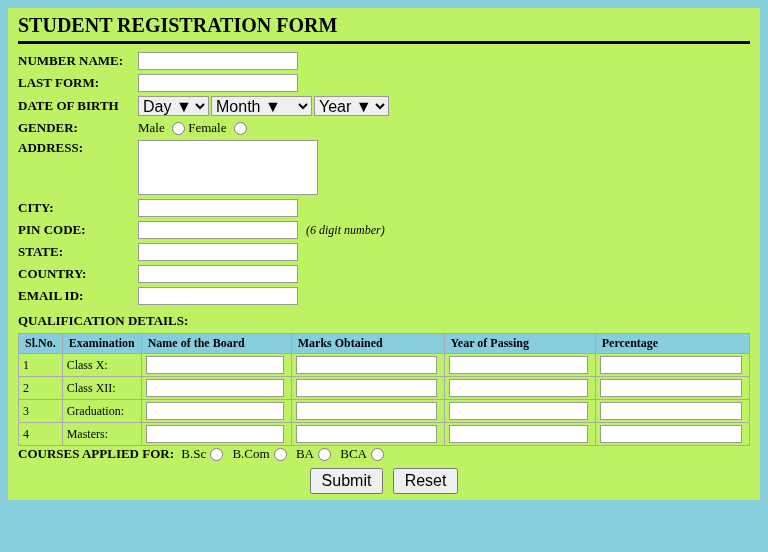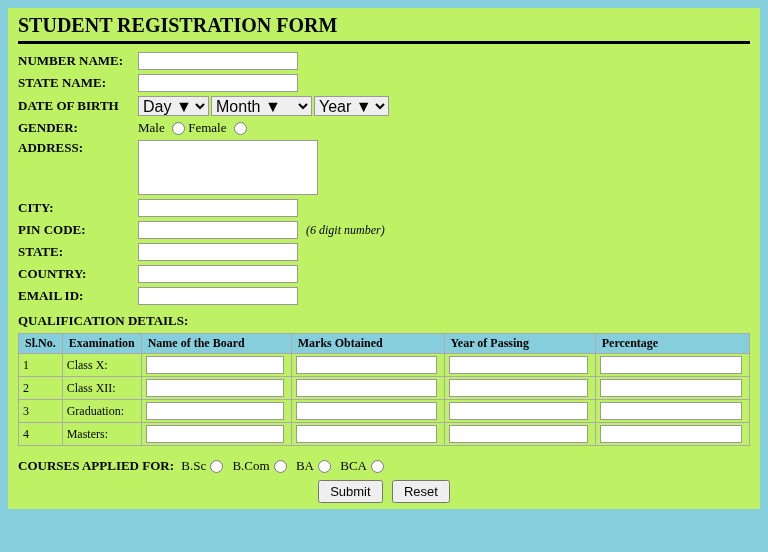--- a/index.html
+++ b/index.html
@@ -73,21 +73,21 @@
       font-style: italic;
     }
     .section-title {
       font-weight: bold;
       margin-top: 8px;
       margin-bottom: 4px;
     }
     table.qual-table {
       border-collapse: collapse;
       width: 100%;
-      margin-bottom: 12px;
+      margin-bottom: 0;
     }
     table.qual-table th {
       font-weight: bold;
       font-size: 12px;
       text-align: left;
       padding: 2px 6px;
       border: 1px solid #aaa;
       background: #87CEDC;
     }
     table.qual-table td {
@@ -109,42 +109,42 @@
     .courses-row span {
       margin-right: 4px;
     }
     .courses-row input[type="radio"] {
       margin-right: 6px;
     }
     .submit-row {
       text-align: center;
     }
     button {
-      font-size: 13px;
+      font-size: 16px;
       padding: 2px 10px;
       margin: 0 3px;
       cursor: pointer;
     }
     .dob-row select {
       margin-right: 2px;
     }
   </style>
 </head>
 <body>
 
 <div class="form-container">
   <h1>STUDENT REGISTRATION FORM</h1>
 
   <div class="form-row">
     <span class="label">NUMBER NAME:</span>
     <input type="text" class="medium" style="">
   </div>
 
   <div class="form-row">
-    <span class="label">STATE NAME:</span>
+    <span class="label">LAST FORM:</span>
     <input type="text" class="medium" style="">
   </div>
 
   <div class="form-row dob-row">
     <span class="label">DATE OF BIRTH</span>
     <select>
       <option>Day ▼</option>
       <option>1</option><option>2</option><option>3</option><option>4</option><option>5</option><option>6</option><option>7</option><option>8</option><option>9</option><option>10</option><option>11</option><option>12</option><option>13</option><option>14</option><option>15</option><option>16</option><option>17</option><option>18</option><option>19</option><option>20</option><option>21</option><option>22</option><option>23</option><option>24</option><option>25</option><option>26</option><option>27</option><option>28</option><option>29</option><option>30</option><option>31</option>
     </select>
     <select>

